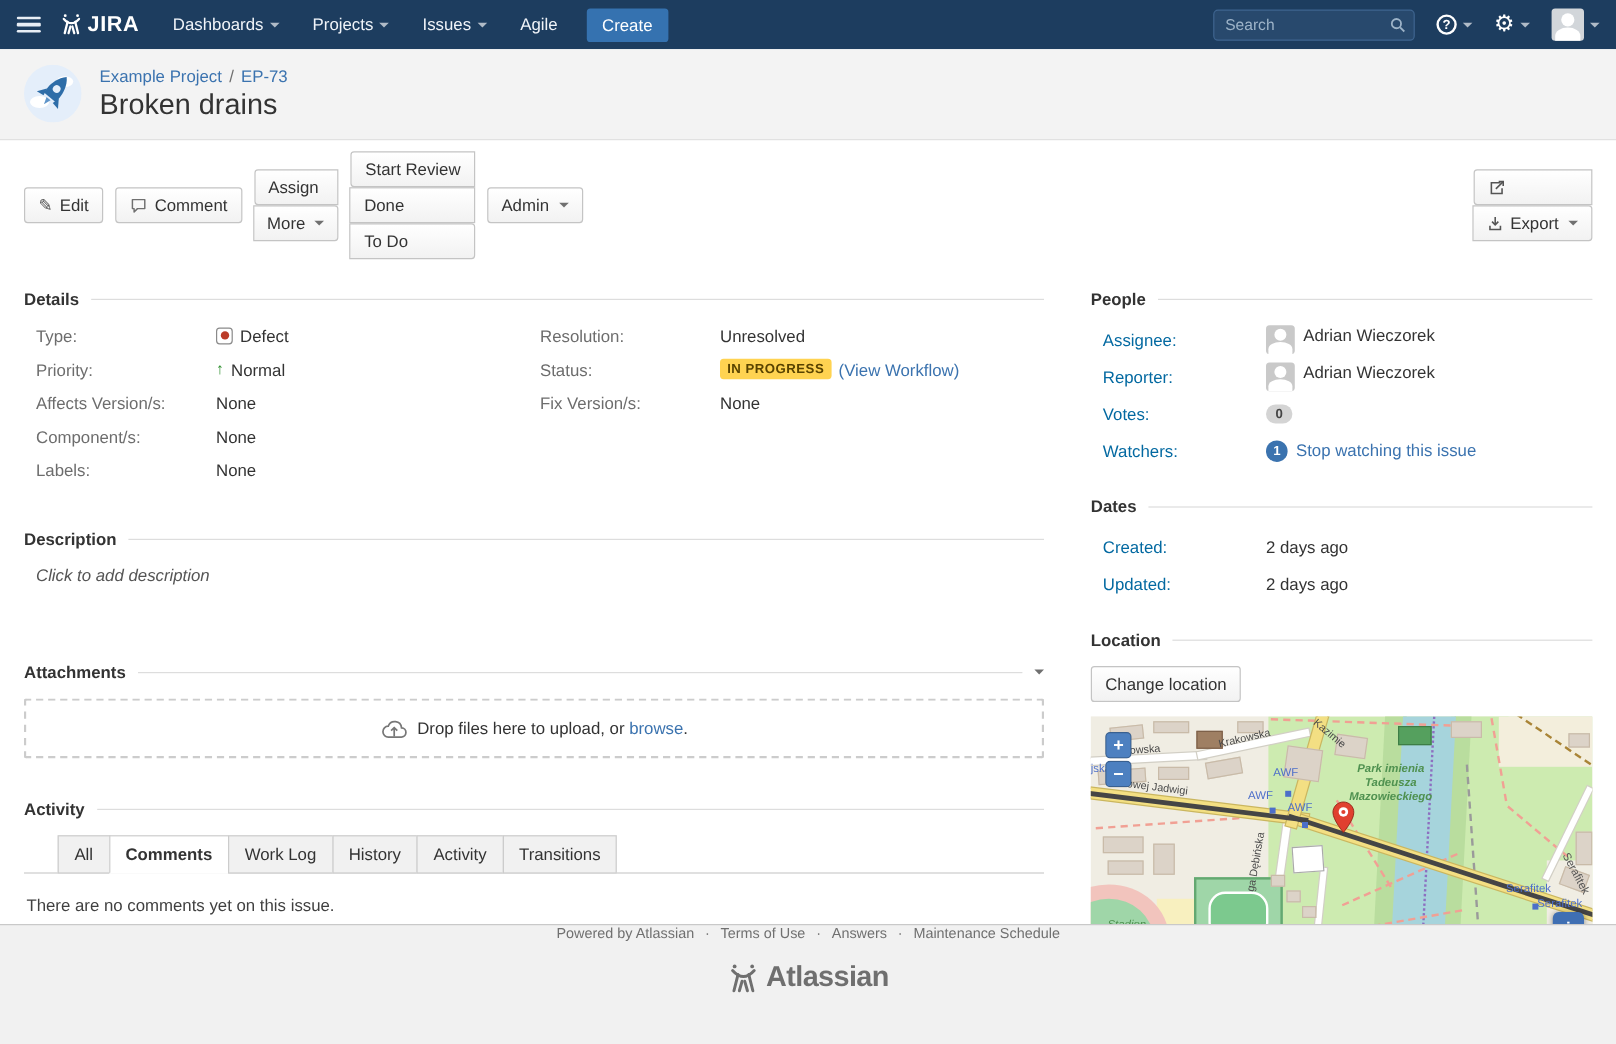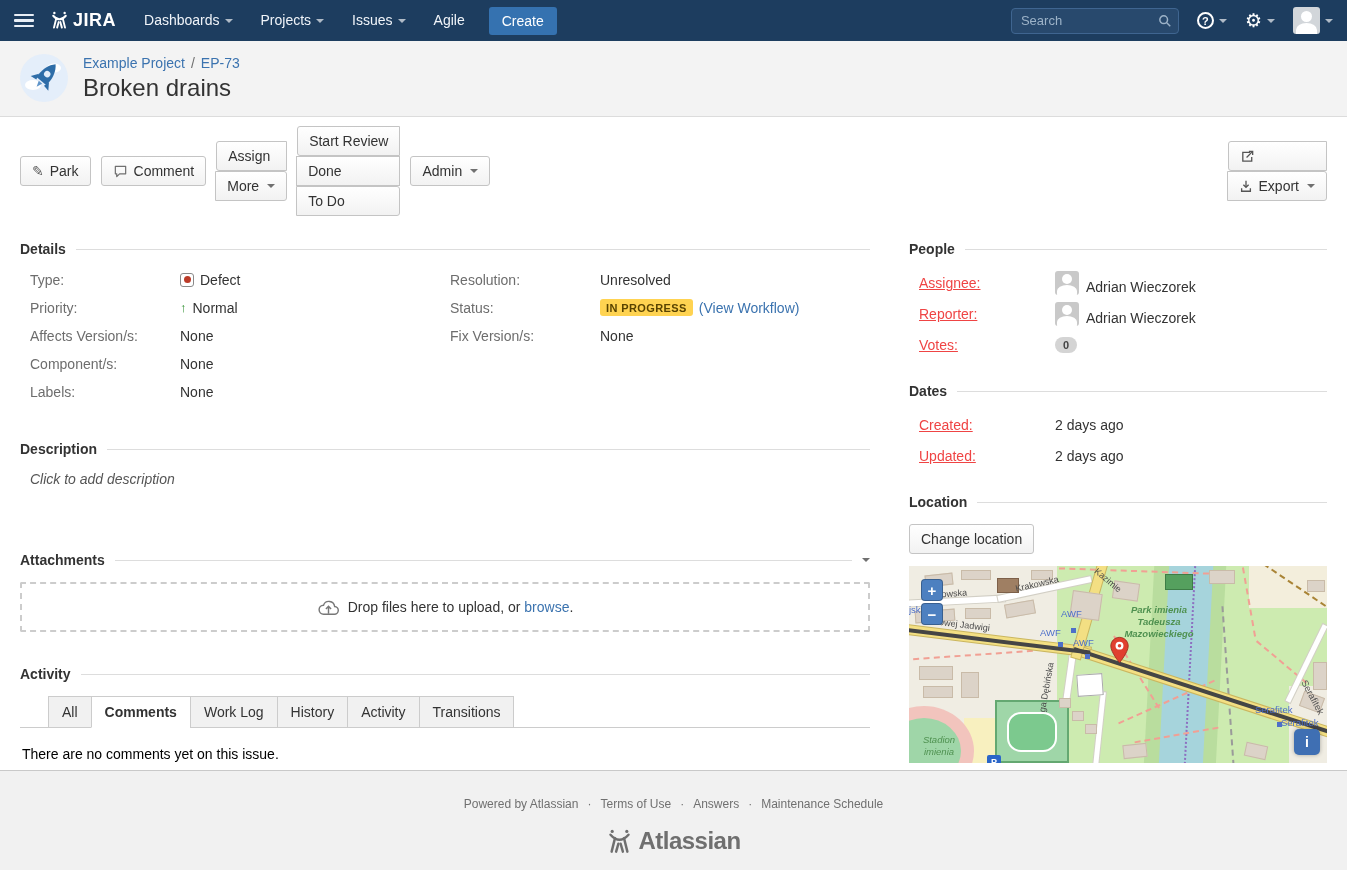--- a/index.html
+++ b/index.html
@@ -73,27 +73,27 @@
   .mt42 { margin-top:65px; }
   .mt34 { margin-top:34px; }
   .mt26 { margin-top:26px; }
 
   .dropzone { margin-top:12px; border:2px dashed #ccc; border-radius:2px; height:50px; display:flex; align-items:center; justify-content:center; gap:8px; font-size:14px; color:#333; }
 
   .tabs { display:flex; padding-left:28px; border-bottom:1px solid #ccc; margin-top:14px; }
   .tab { padding:7px 13px; font-size:14px; color:#333; background:#f1f1f1; border:1px solid #ccc; margin-left:-1px; margin-bottom:-1px; cursor:pointer; }
   .tab:first-child { margin-left:0; }
   .tab.active { background:#fff; font-weight:bold; border-bottom-color:#fff; }
-  .empty-msg { font-size:14px; color:#000000; margin:18px 0 0 2px; }
+  .empty-msg { font-size:14px; color:#404040; margin:18px 0 0 2px; }
   .comment-bottom { margin-top:28px; }
 
   
   .rrow { display:flex; align-items:center; padding-left:10px; margin-bottom:7px; min-height:24px; font-size:14px; }
-  .rlabel { width:136px; color:#ef4444; flex-shrink:0;text-decoration:underline; }
-  .rvalue { color:#333; display:flex; align-items:flex-end; gap:7px; }
+  .rlabel { width:136px; color:#0369a1; flex-shrink:0; }
+  .rvalue { color:#333; display:flex; align-items:flex-start; gap:7px; }
   .avatar-s { width:24px; height:24px; background:#c9c9c9; border-radius:3px; position:relative; overflow:hidden; flex-shrink:0; }
   .avatar-s .head { position:absolute; left:7px; top:3px; width:10px; height:10px; border-radius:50%; background:#fff; }
   .avatar-s .body { position:absolute; left:2px; top:14px; width:20px; height:12px; border-radius:50% 50% 0 0; background:#fff; }
   .pill-gray { background:#d4d4d4; color:#444; font-size:11px; font-weight:bold; padding:2px 8px; border-radius:9px; }
   .badge-blue { width:18px; height:18px; background:#3b73af; color:#fff; border-radius:50%; font-size:11px; font-weight:bold; display:inline-flex; align-items:center; justify-content:center; }
 
   
   .map { margin-top:12px; width:418px; height:197px; position:relative; overflow:hidden; background:#f0ede3; }
   .m { position:absolute; }
   .bldg { background:#dcd3c8; border:1px solid #c9bba8; }
@@ -103,21 +103,21 @@
   .pathr { border-top:2px dashed #f1a094; height:0; }
   .lbl { font-size:9px; color:#4a4a4a; white-space:nowrap; }
   .lbl-blue { color:#4d6fc9; font-size:9.5px; }
   .lbl-green { color:#4f9150; font-style:italic; white-space:pre-line; text-align:center; font-size:9.5px; line-height:1.25; }
   .map-btn { width:22px; height:22px; background:#4d80c0; border:1px solid rgba(0,0,0,.25); border-radius:4px; color:#fff; font-weight:bold; font-size:15px; display:flex; align-items:center; justify-content:center; cursor:pointer; }
   .info-btn { width:26px; height:26px; background:#3f6fb3; border-radius:5px; color:#fff; font-weight:bold; font-size:14px; display:flex; align-items:center; justify-content:center; cursor:pointer; box-shadow:0 0 4px rgba(0,0,0,.3); }
   .stop-sq { width:5px; height:5px; background:#4d6fc9; }
 
   
   .footer { position:absolute; left:0; right:0; bottom:0; height:100px; background:#f1f1f1; border-top:1px solid #c9c9c9; text-align:center; }
-  .footer-links { padding-top:26px; font-size:12px; color:#707070; display:flex; justify-content:center; gap:9px; }
+  .footer-links { font-size:12px; color:#707070; display:flex; justify-content:center; gap:9px; }
   .footer-links a { color:#707070; text-decoration:none; cursor:pointer; }
   .flogo { margin-top:16px; display:flex; align-items:center; justify-content:center; gap:5px; color:#6f6f6f; }
   .flogo .name { font-size:24px; font-weight:bold; letter-spacing:-.5px; }
 </style>
 </head>
 <body>
 
 <div class="page">
 
   <div class="topnav">
@@ -189,21 +189,21 @@
       <div class="crumbs">
         <a>Example Project</a><span class="crumb-sep">/</span><a>EP-73</a>
       </div>
       <div class="issue-title">Broken drains</div>
     </div>
   </div>
 
   <div class="toolbar">
     <button class="btn">
         <span class="pencil-glyph">✎</span>
-        <span>Park</span>
+        <span>Edit</span>
       </button>
     <button class="btn">
       <svg width="15" height="15" viewBox="0 0 16 16">
           <path d="M2.5 2.5 h11 v8 h-6.5 l-3 3 v-3 h-1.5 z" fill="none" stroke="#707070" stroke-width="1.3" stroke-linejoin="round"></path>
         </svg>
       <span>Comment</span>
     </button>
     <span class="btn-group">
       <button class="btn">
           <span>Assign</span>
@@ -371,20 +371,27 @@
               <span class="head"></span>
               <span class="body"></span>
             </span>
             <span>Adrian Wieczorek</span>
           </span>
       </div>
       <div class="rrow">
         <span class="rlabel">Votes:</span>
         <span class="rvalue">
             <span class="pill-gray">0</span>
+          </span>
+      </div>
+      <div class="rrow">
+        <span class="rlabel">Watchers:</span>
+        <span class="rvalue">
+            <span class="badge-blue">1</span>
+            <a class="jlink">Stop watching this issue</a>
           </span>
       </div>
 
       <div class="sec-h mt26">
         <span class="t">Dates</span>
           <span class="rule"></span>
       </div>
       <div class="rrow">
         <span class="rlabel">Created:</span>
         <span class="rvalue">2 days ago</span>

